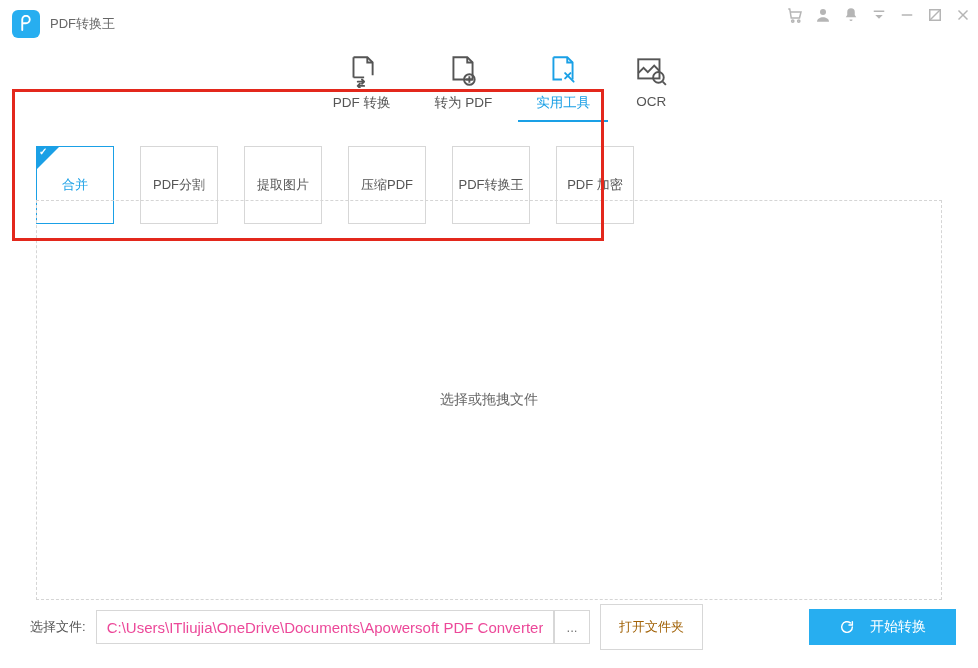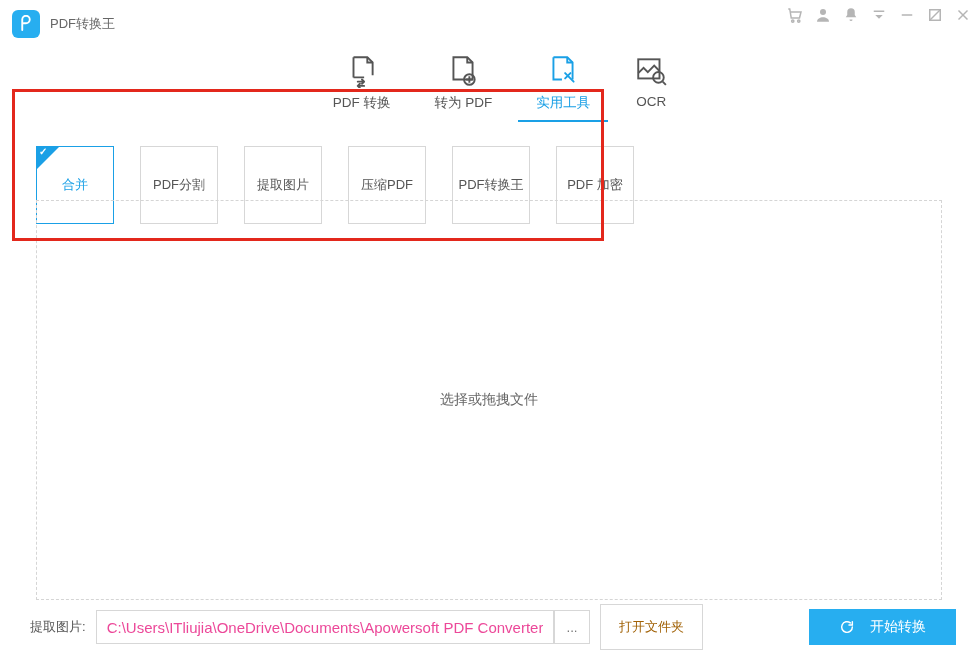--- a/index.html
+++ b/index.html
@@ -311,21 +311,21 @@
   <div class="tool-card">
       <span>PDF 加密</span>
     </div>
 </div>
 
 <div class="drop-area">
   <div class="drop-text">选择或拖拽文件</div>
 </div>
 
 <div class="bottom-bar">
-  <span class="out-label">提取图片:</span>
+  <span class="out-label">选择文件:</span>
   <input class="path-input" value="C:\Users\ITliujia\OneDrive\Documents\Apowersoft PDF Converter" style="">
   <button class="browse-btn">...</button>
   <button class="open-folder-btn">打开文件夹</button>
   <button class="start-btn">
     <svg viewBox="0 0 24 24" fill="none" stroke="#fff" stroke-width="2.2" stroke-linecap="round">
       <path d="M20 12a8 8 0 1 1-3-6.2"></path>
         <path d="M20 4v5h-5"></path>
     </svg>
     <span>开始转换</span>
   </button>

